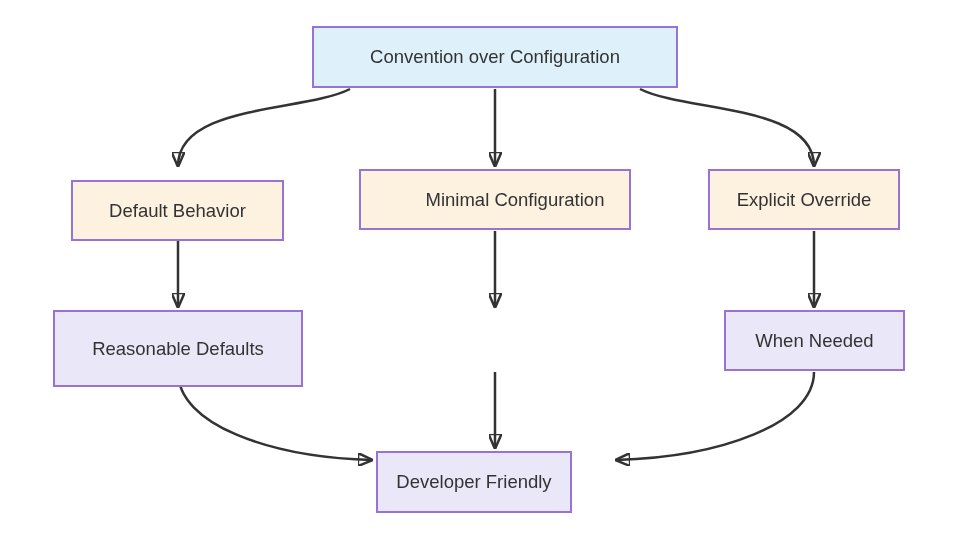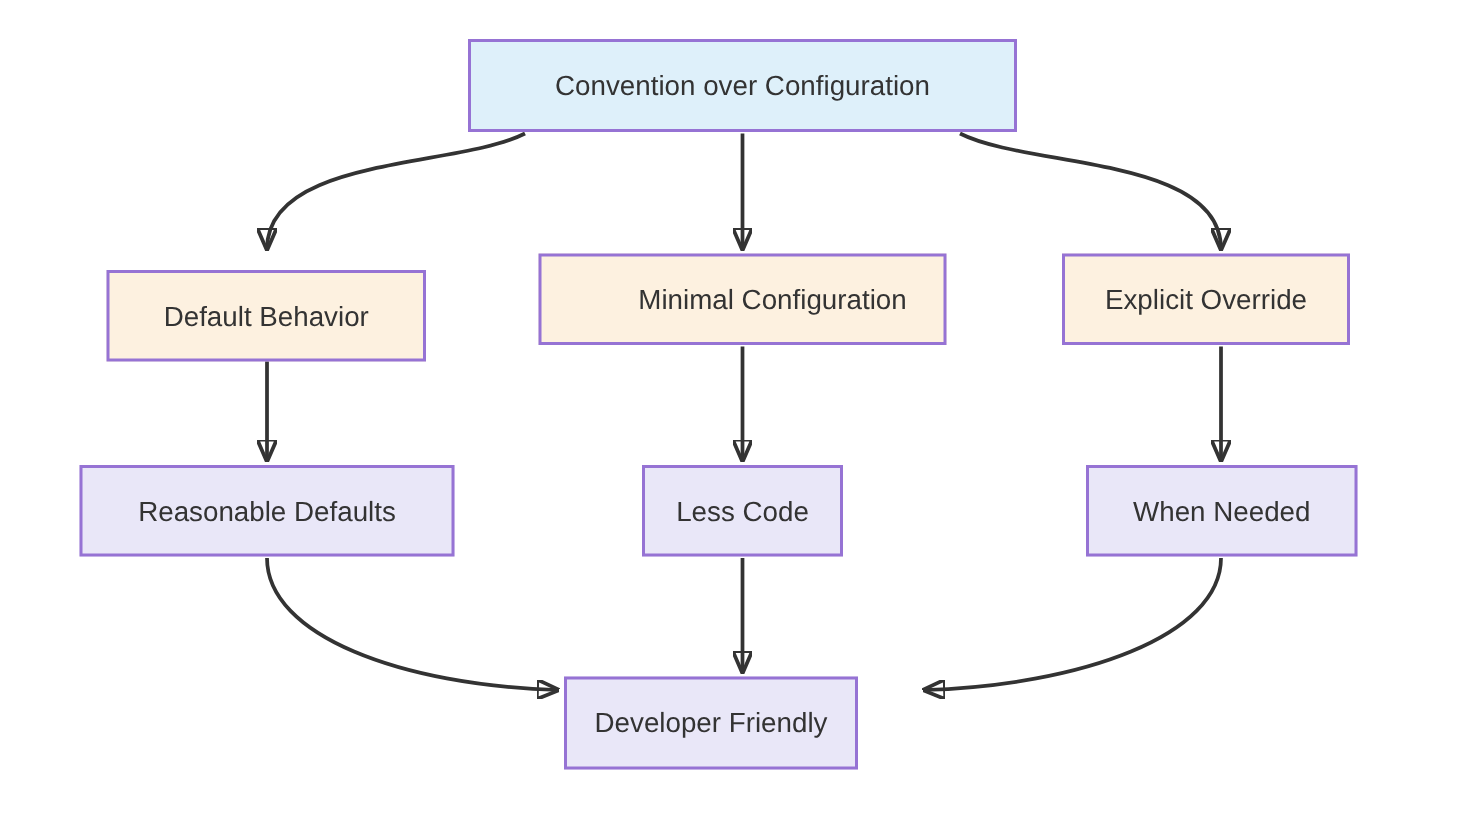--- a/index.html
+++ b/index.html
@@ -37,21 +37,21 @@
     white-space: nowrap;
   }
   .tier-root    { background: var(--root-fill, #def0fa); }
   .tier-principle { background: var(--principle-fill, #fdf1e0); }
   .tier-outcome { background: var(--outcome-fill, #e9e7f8); }
 
   #n-root { left: 312px; top: 26px;  width: 366px; height: 62px; }
   #n-db   { left: 71px;  top: 180px; width: 213px; height: 61px; }
   #n-mc   { left: 359px; top: 169px; width: 272px; height: 61px; padding-left: 40px; }
   #n-eo   { left: 708px; top: 169px; width: 192px; height: 61px; }
-  #n-rd   { left: 53px;  top: 310px; width: 250px; height: 61px; }
+  #n-rd   { left: 53px;  top: 310px; width: 250px; height: 77px; }
   #n-lc   { left: 428px; top: 310px; width: 134px; height: 61px; }
   #n-wn   { left: 724px; top: 310px; width: 181px; height: 61px; text-align: right; }
   #n-df   { left: 376px; top: 451px; width: 196px; height: 62px; }
 </style>
 </head>
 <body>
 
 <div class="canvas">
 
   <svg class="edges" width="980" height="555" viewBox="0 0 980 555">
@@ -84,23 +84,20 @@
   </div>
 
   <div class="node tier-principle" id="n-eo">
     <span>Explicit Override</span>
   </div>
 
   <div class="node tier-outcome" id="n-rd">
     <span>Reasonable Defaults</span>
   </div>
 
-  <div class="node tier-outcome" id="n-lc">
-    <span>Less Code</span>
-  </div>
 
   <div class="node tier-outcome" id="n-wn">
     <span>When Needed</span>
   </div>
 
   <div class="node tier-outcome" id="n-df">
     <span>Developer Friendly</span>
   </div>
 
 </div>

